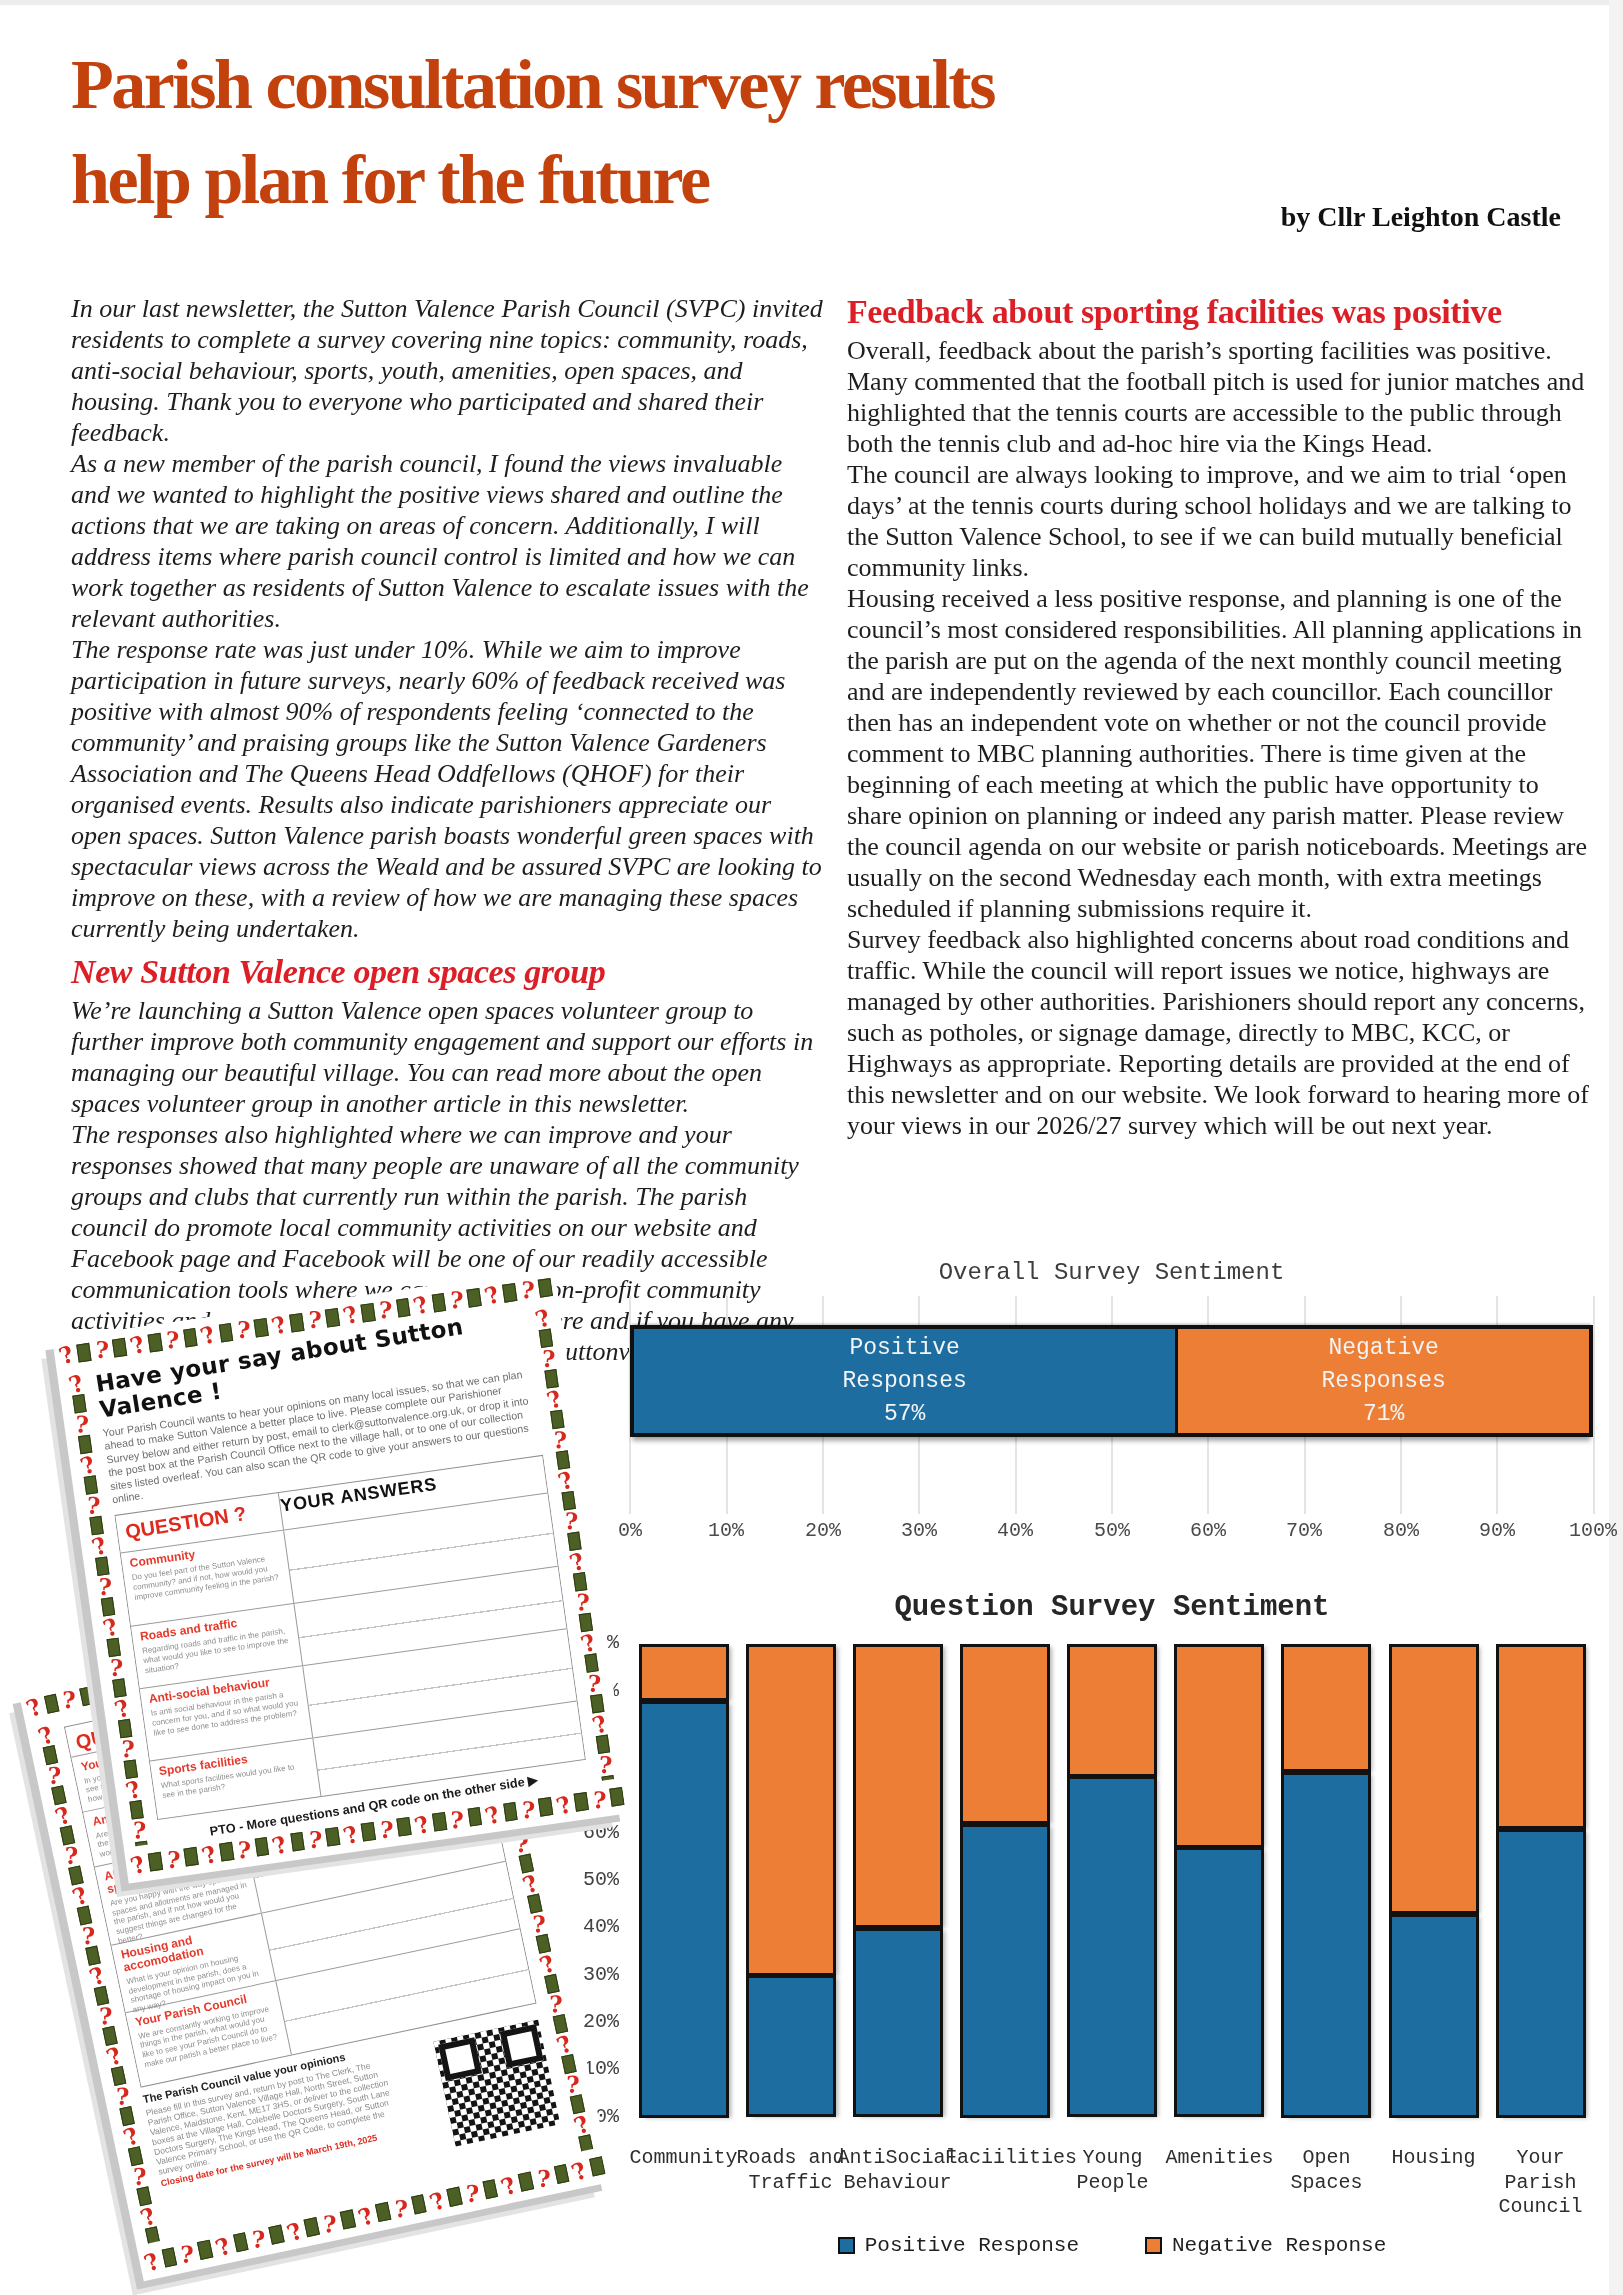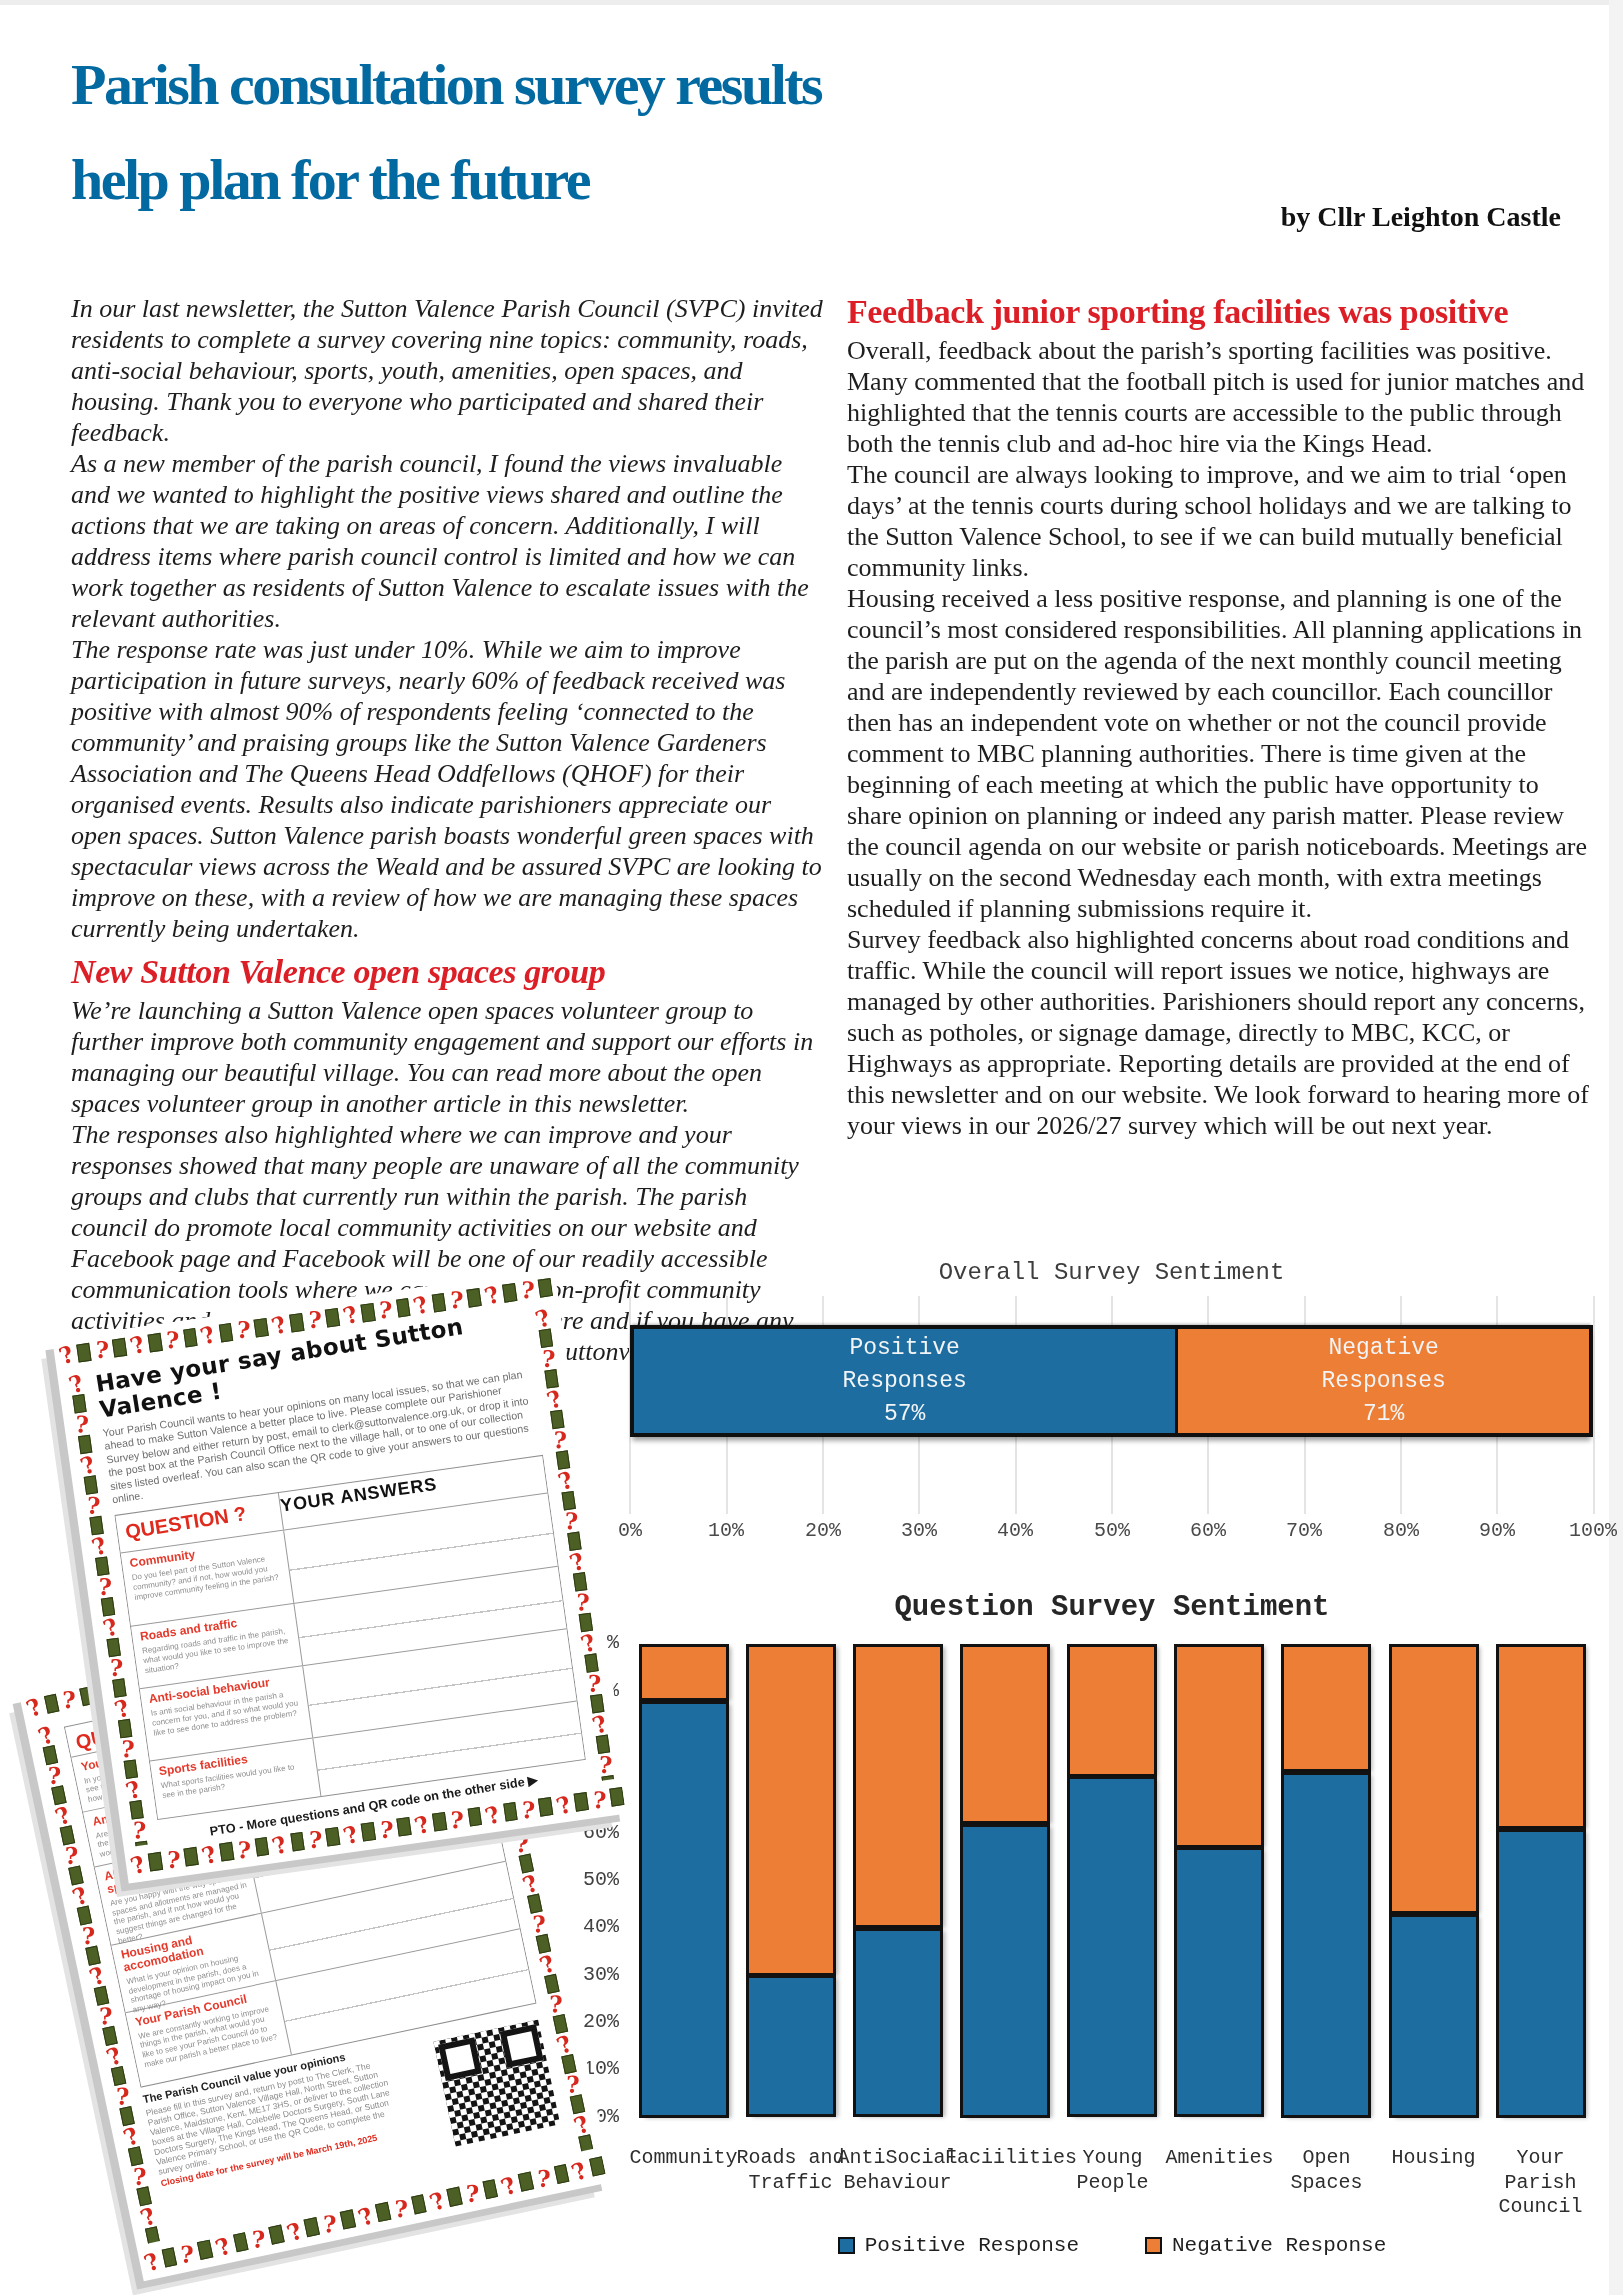--- a/index.html
+++ b/index.html
@@ -4,21 +4,21 @@
 <style>
   html,body{margin:0;padding:0;background:#fff;}
   *{box-sizing:border-box;}
   #page{position:relative;width:1624px;height:2295px;background:#ffffff;overflow:hidden;
         font-family:"Liberation Serif","DejaVu Serif",serif;color:#1c1c1c;}
   .edge-top{position:absolute;left:0;top:0;width:1624px;height:5px;background:#ededed;}
   .edge-right{position:absolute;right:0;top:0;width:15px;height:2295px;background:#f3f3f3;}
 
   
   #masthead{position:absolute;left:71px;top:37px;width:1514px;}
-  #masthead .t{font-weight:bold;font-size:58px;line-height:95px;letter-spacing:-2.5px;color:#0369a1;}
+  #masthead .t{font-weight:bold;font-size:70px;line-height:95px;letter-spacing:-2.5px;color:#c2410c;}
   #byline{position:absolute;left:1150px;top:201px;width:411px;text-align:right;
           font-weight:bold;font-size:28px;color:#111;}
 
   
   .col{position:absolute;top:293px;font-size:26px;line-height:31px;color:#1e1e1e;}
   #left-col{left:71px;width:756px;font-style:italic;}
   #right-col{left:847px;width:746px;}
   .col p{margin:0;}
   h2.red{color:#dc1f27;font-size:34px;line-height:37px;margin:8.5px 0 5px 0;
          font-weight:bold;letter-spacing:-0.4px;}
@@ -110,21 +110,21 @@
   <section class="col" id="left-col">
     <p>In our last newsletter, the Sutton Valence Parish Council (SVPC) invited residents to complete a survey covering nine topics: community, roads, anti-social behaviour, sports, youth, amenities, open spaces, and housing. Thank you to everyone who participated and shared their feedback.</p>
     <p>As a new member of the parish council, I found the views invaluable and we wanted to highlight the positive views shared and outline the actions that we are taking on areas of concern. Additionally, I will address items where parish council control is limited and how we can work together as residents of Sutton Valence to escalate issues with the relevant authorities.</p>
     <p>The response rate was just under 10%. While we aim to improve participation in future surveys, nearly 60% of feedback received was positive with almost 90% of respondents feeling ‘connected to the community’ and praising groups like the Sutton Valence Gardeners Association and The Queens Head Oddfellows (QHOF) for their organised events. Results also indicate parishioners appreciate our open spaces. Sutton Valence parish boasts wonderful green spaces with spectacular views across the Weald and be assured SVPC are looking to improve on these, with a review of how we are managing these spaces currently being undertaken.</p>
     <h2 class="red">New Sutton Valence open spaces group</h2>
     <p>We’re launching a Sutton Valence open spaces volunteer group to further improve both community engagement and support our efforts in managing our beautiful village. You can read more about the open spaces volunteer group in another article in this newsletter.</p>
     <p>The responses also highlighted where we can improve and your responses showed that many people are unaware of all the community groups and clubs that currently run within the parish. The parish council do promote local community activities on our website and Facebook page and Facebook will be one of our readily accessible communication tools where we can promote non-profit community activities and events, so please do follow us there and if you have any news you’d like to add please message clerk@suttonvalence.org.uk</p>
   </section>
 
   <section class="col" id="right-col">
-    <h2 class="red">Feedback junior sporting facilities was positive</h2>
+    <h2 class="red">Feedback about sporting facilities was positive</h2>
     <p>Overall, feedback about the parish’s sporting facilities was positive. Many commented that the football pitch is used for junior matches and highlighted that the tennis courts are accessible to the public through both the tennis club and ad-hoc hire via the Kings Head.</p>
     <p>The council are always looking to improve, and we aim to trial ‘open days’ at the tennis courts during school holidays and we are talking to the Sutton Valence School, to see if we can build mutually beneficial community links.</p>
     <p>Housing received a less positive response, and planning is one of the council’s most considered responsibilities. All planning applications in the parish are put on the agenda of the next monthly council meeting and are independently reviewed by each councillor. Each councillor then has an independent vote on whether or not the council provide comment to MBC planning authorities. There is time given at the beginning of each meeting at which the public have opportunity to share opinion on planning or indeed any parish matter. Please review the council agenda on our website or parish noticeboards. Meetings are usually on the second Wednesday each month, with extra meetings scheduled if planning submissions require it.</p>
     <p>Survey feedback also highlighted concerns about road conditions and traffic. While the council will report issues we notice, highways are managed by other authorities. Parishioners should report any concerns, such as potholes, or signage damage, directly to MBC, KCC, or Highways as appropriate. Reporting details are provided at the end of this newsletter and on our website. We look forward to hearing more of your views in our 2026/27 survey which will be out next year.</p>
   </section>
 
   <div id="flyer">
     <div class="sheet" id="sheet-back">
       <div class="deco h t">
           <span class="qm">?</span>

